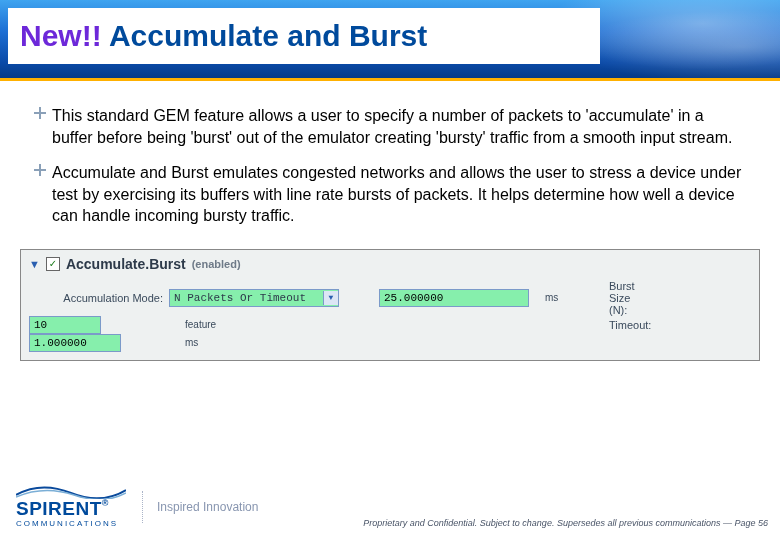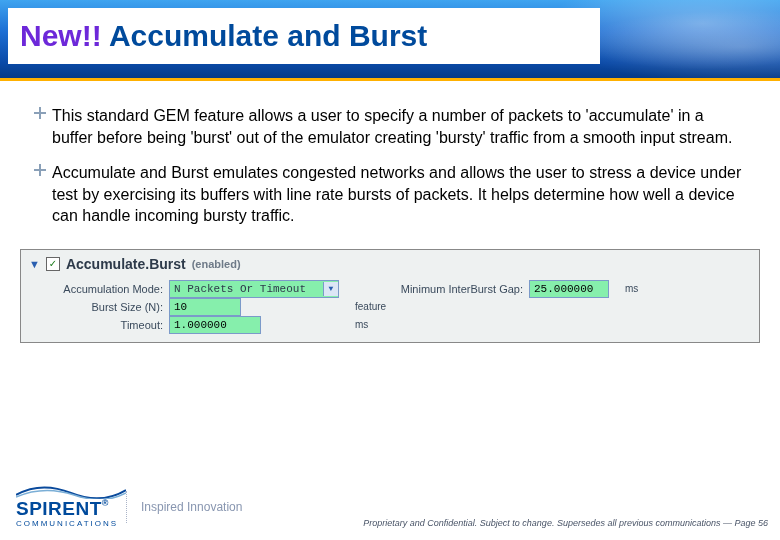--- a/index.html
+++ b/index.html
@@ -157,20 +157,21 @@
     left: 0;
     right: 0;
     display: flex;
     align-items: flex-end;
     justify-content: space-between;
     padding: 0 12px 2px 16px;
   }
   .logo-block {
     display: flex;
     align-items: center;
+    gap: 16px;
   }
   .logo {
     display: flex;
     flex-direction: column;
     line-height: 1;
   }
   .logo .wave {
     height: 14px;
     position: relative;
   }
@@ -245,21 +246,20 @@
       <span class="hdr-sub">(enabled)</span>
     </div>
     <div class="panel-grid">
 
       <div class="lbl">Accumulation Mode:</div>
       <div class="sel">
         <span>N Packets Or Timeout</span>
         <span class="dd">▼</span>
       </div>
       <div></div>
-      <div class="lbl" style="text-align:right">Minimum InterBurst Gap:</div>
       <input class="inp" value="25.000000" style="">
       <div class="unit">ms</div>
 
       <div class="lbl">Burst Size (N):</div>
       <input class="inp" style="width: 72px;" value="10">
       <div class="unit" style="grid-column: span 4">feature</div>
 
       <div class="lbl">Timeout:</div>
       <input class="inp" style="width: 92px;" value="1.000000">
       <div class="unit" style="grid-column: span 4">ms</div>

